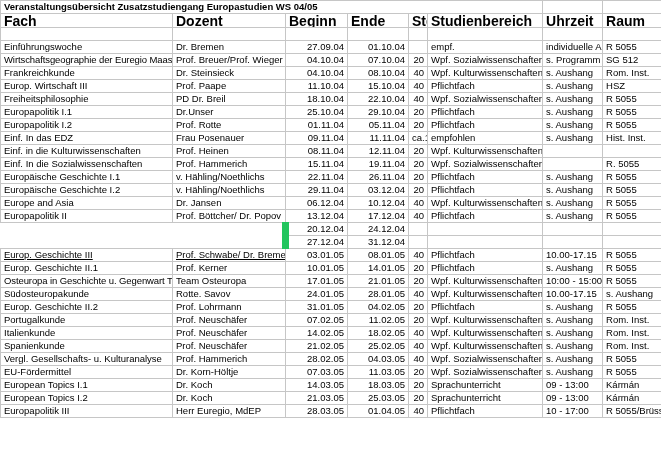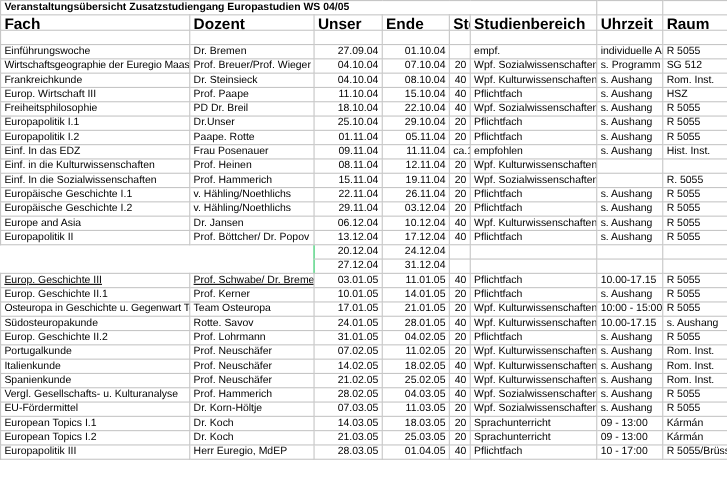--- a/index.html
+++ b/index.html
@@ -23,21 +23,21 @@
   tr.title-row td{height:12px;}
   td.title{font-weight:bold;font-size:11px;}
   tr.header-row td{font-weight:bold;font-size:14px;height:13px;}
   tr.blank-row td{height:12px;}
   td.al-r{text-align:right;}
   td.fs-fach-s{font-size:7.4px;letter-spacing:-0.1px;}
   td.fs-uhr-s{font-size:7.3px;}
   td.fs-raum-s{font-size:7.4px;}
   
   td.nb{border:0 none !important;}
-  td.lb{border-left:1px solid #22c55e;}
+  td.lb{border-left:7px solid #22c55e;}
   td.tb{border-top:1px solid #c6c6c6;text-decoration:underline;}
 </style>
 </head>
 <body>
 
 <div class="sheet">
   <table class="grid">
     <colgroup>
       <col style="width:172px">
         <col style="width:113px">
@@ -50,21 +50,21 @@
     </colgroup>
     <tbody>
       <tr class="title-row">
         <td class="title" colspan="6">Veranstaltungsübersicht Zusatzstudiengang Europastudien WS 04/05</td>
         <td></td>
         <td></td>
       </tr>
       <tr class="header-row">
         <td>Fach</td>
         <td>Dozent</td>
-        <td>Unser</td>
+        <td>Beginn</td>
         <td>Ende</td>
         <td>Std.</td>
         <td>Studienbereich</td>
         <td>Uhrzeit</td>
         <td>Raum</td>
       </tr>
       <tr class="blank-row">
         <td></td>
           <td></td>
         <td></td>
@@ -131,21 +131,21 @@
           <td>Dr.Unser</td>
           <td class="al-r">25.10.04</td>
           <td class="al-r">29.10.04</td>
           <td class="al-r">20</td>
           <td>Pflichtfach</td>
           <td>s. Aushang</td>
           <td>R 5055</td>
         </tr>
         <tr>
           <td>Europapolitik I.2</td>
-          <td>Paape. Rotte</td>
+          <td>Prof. Rotte</td>
           <td class="al-r">01.11.04</td>
           <td class="al-r">05.11.04</td>
           <td class="al-r">20</td>
           <td>Pflichtfach</td>
           <td>s. Aushang</td>
           <td>R 5055</td>
         </tr>
         <tr>
           <td>Einf. In das EDZ</td>
           <td>Frau Posenauer</td>
@@ -233,21 +233,21 @@
           <td class="al-r">31.12.04</td>
           <td class="al-r"></td>
           <td></td>
           <td></td>
           <td></td>
         </tr>
         <tr>
           <td class="tb">Europ. Geschichte III</td>
           <td class="tb">Prof. Schwabe/ Dr. Breme</td>
           <td class="al-r">03.01.05</td>
-          <td class="al-r">11.01.05</td>
+          <td class="al-r">08.01.05</td>
           <td class="al-r">40</td>
           <td>Pflichtfach</td>
           <td>10.00-17.15</td>
           <td>R 5055</td>
         </tr>
         <tr>
           <td>Europ. Geschichte II.1</td>
           <td>Prof. Kerner</td>
           <td class="al-r">10.01.05</td>
           <td class="al-r">14.01.05</td>

